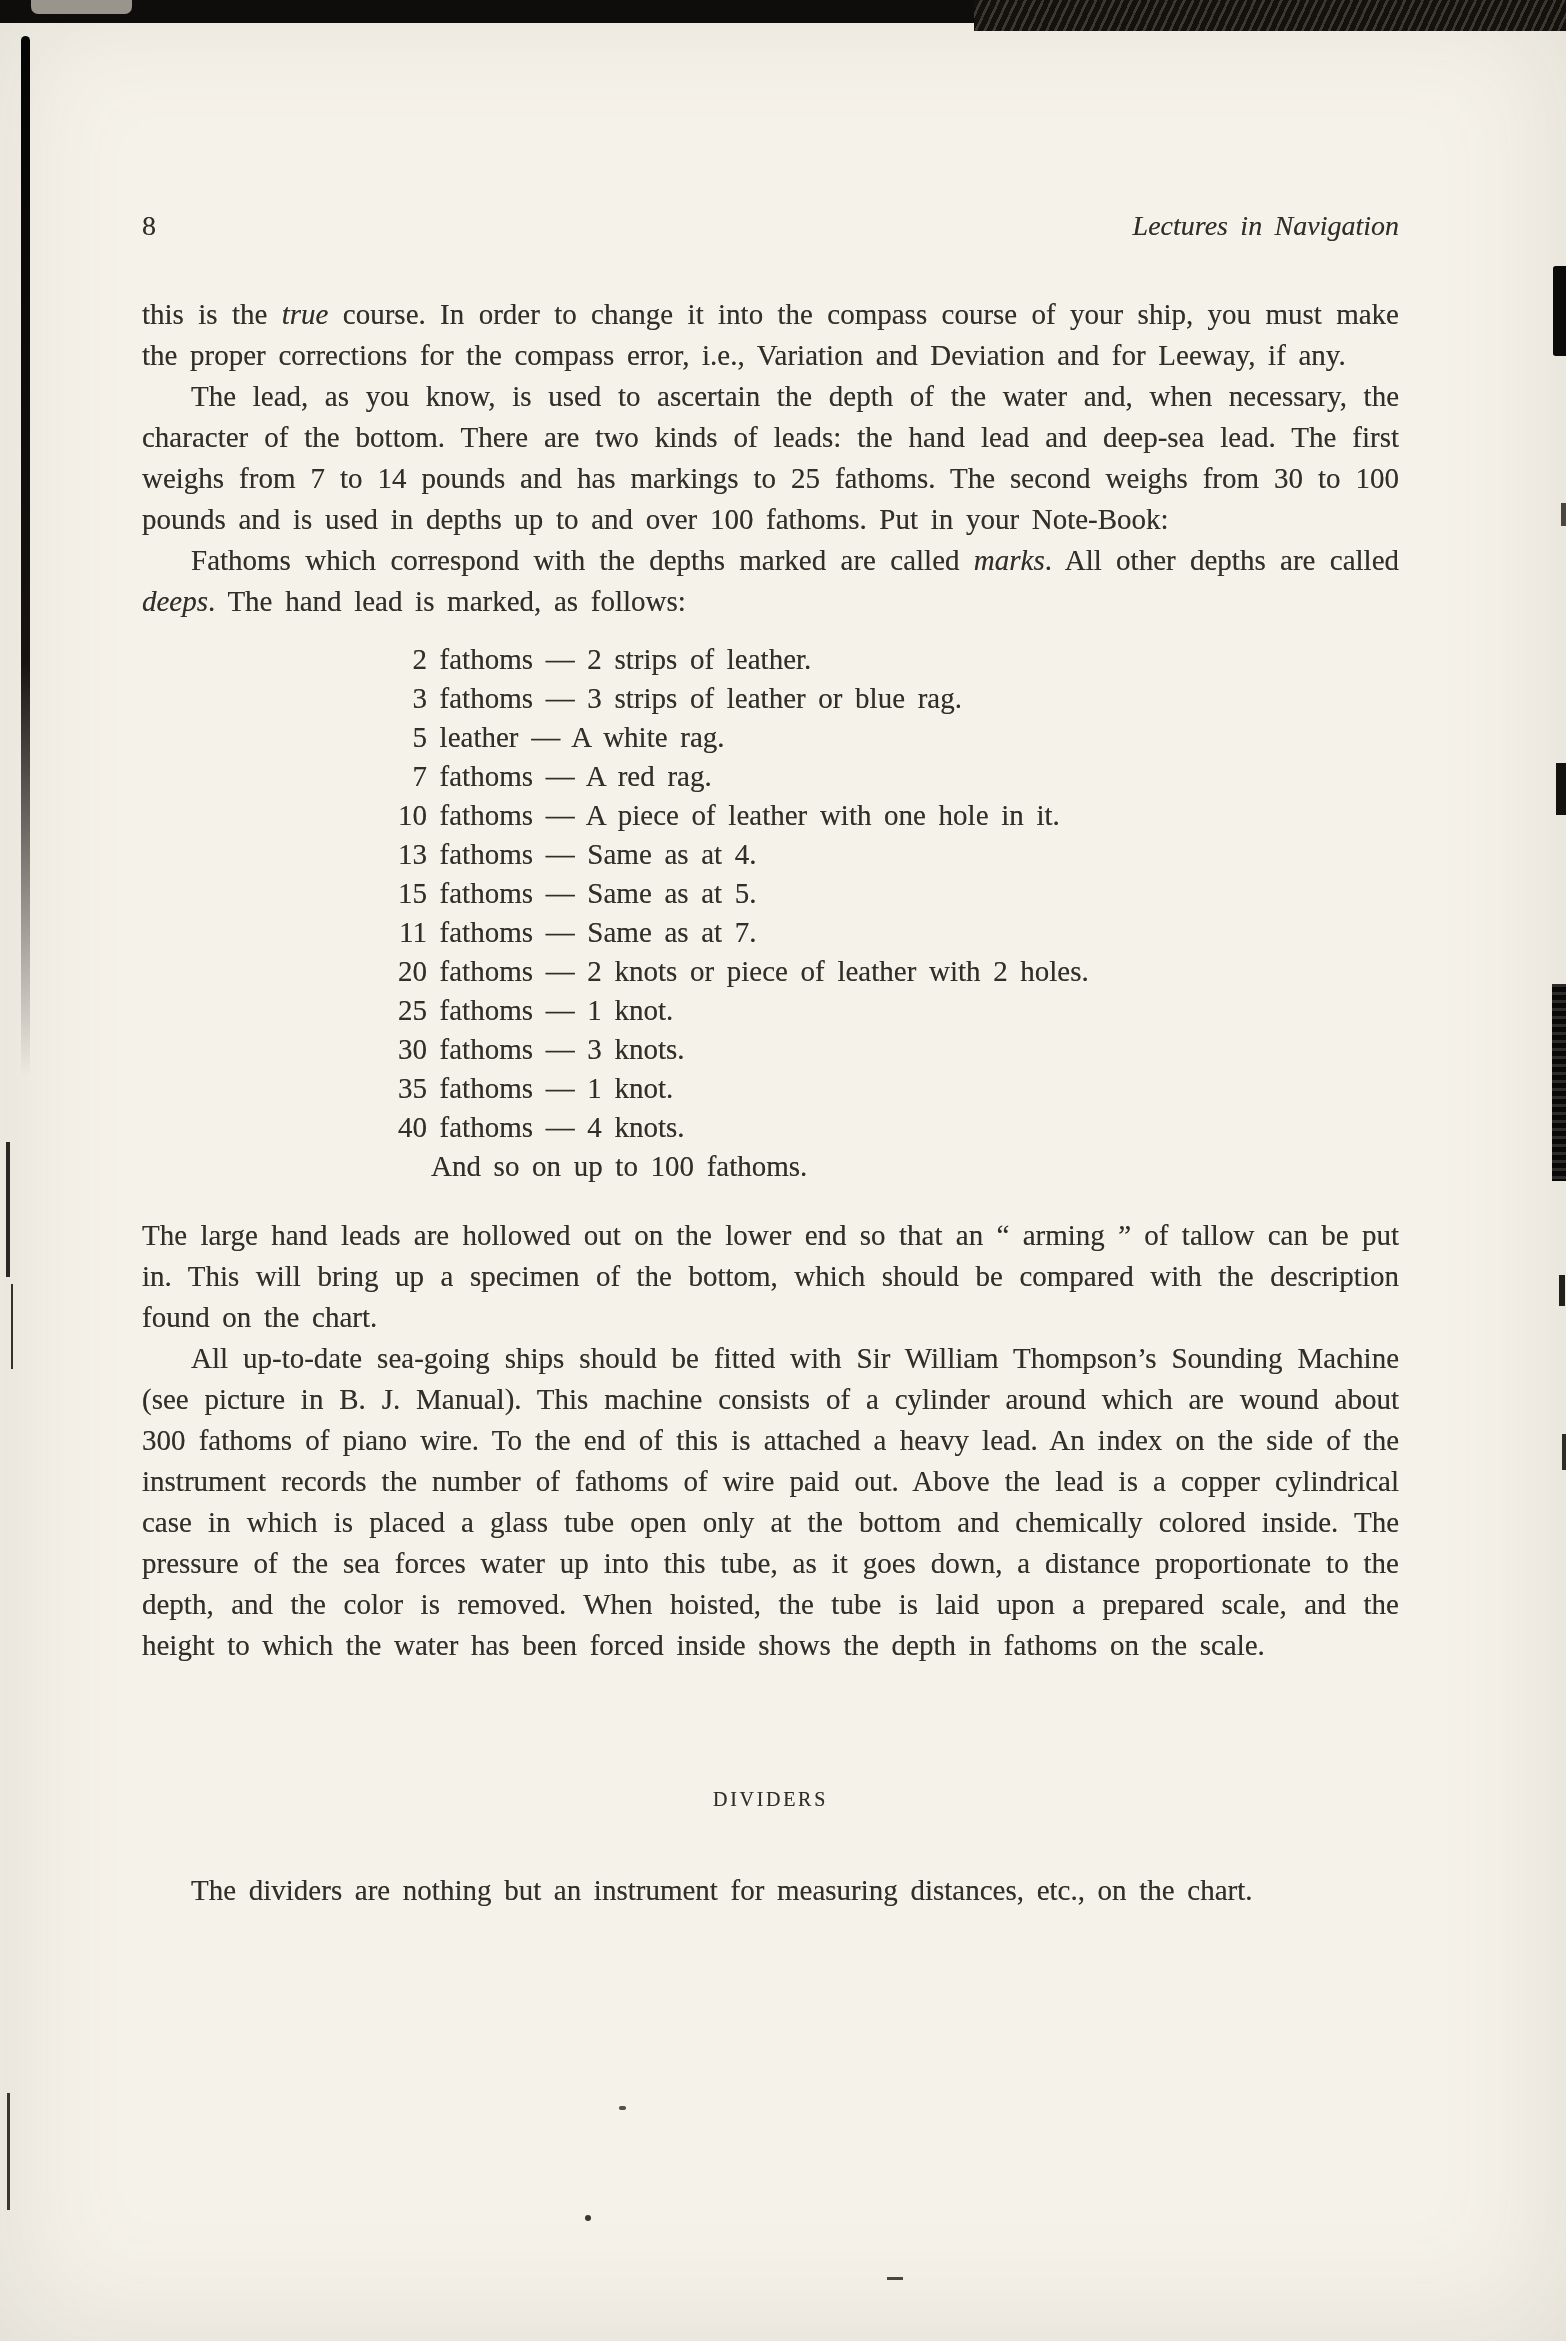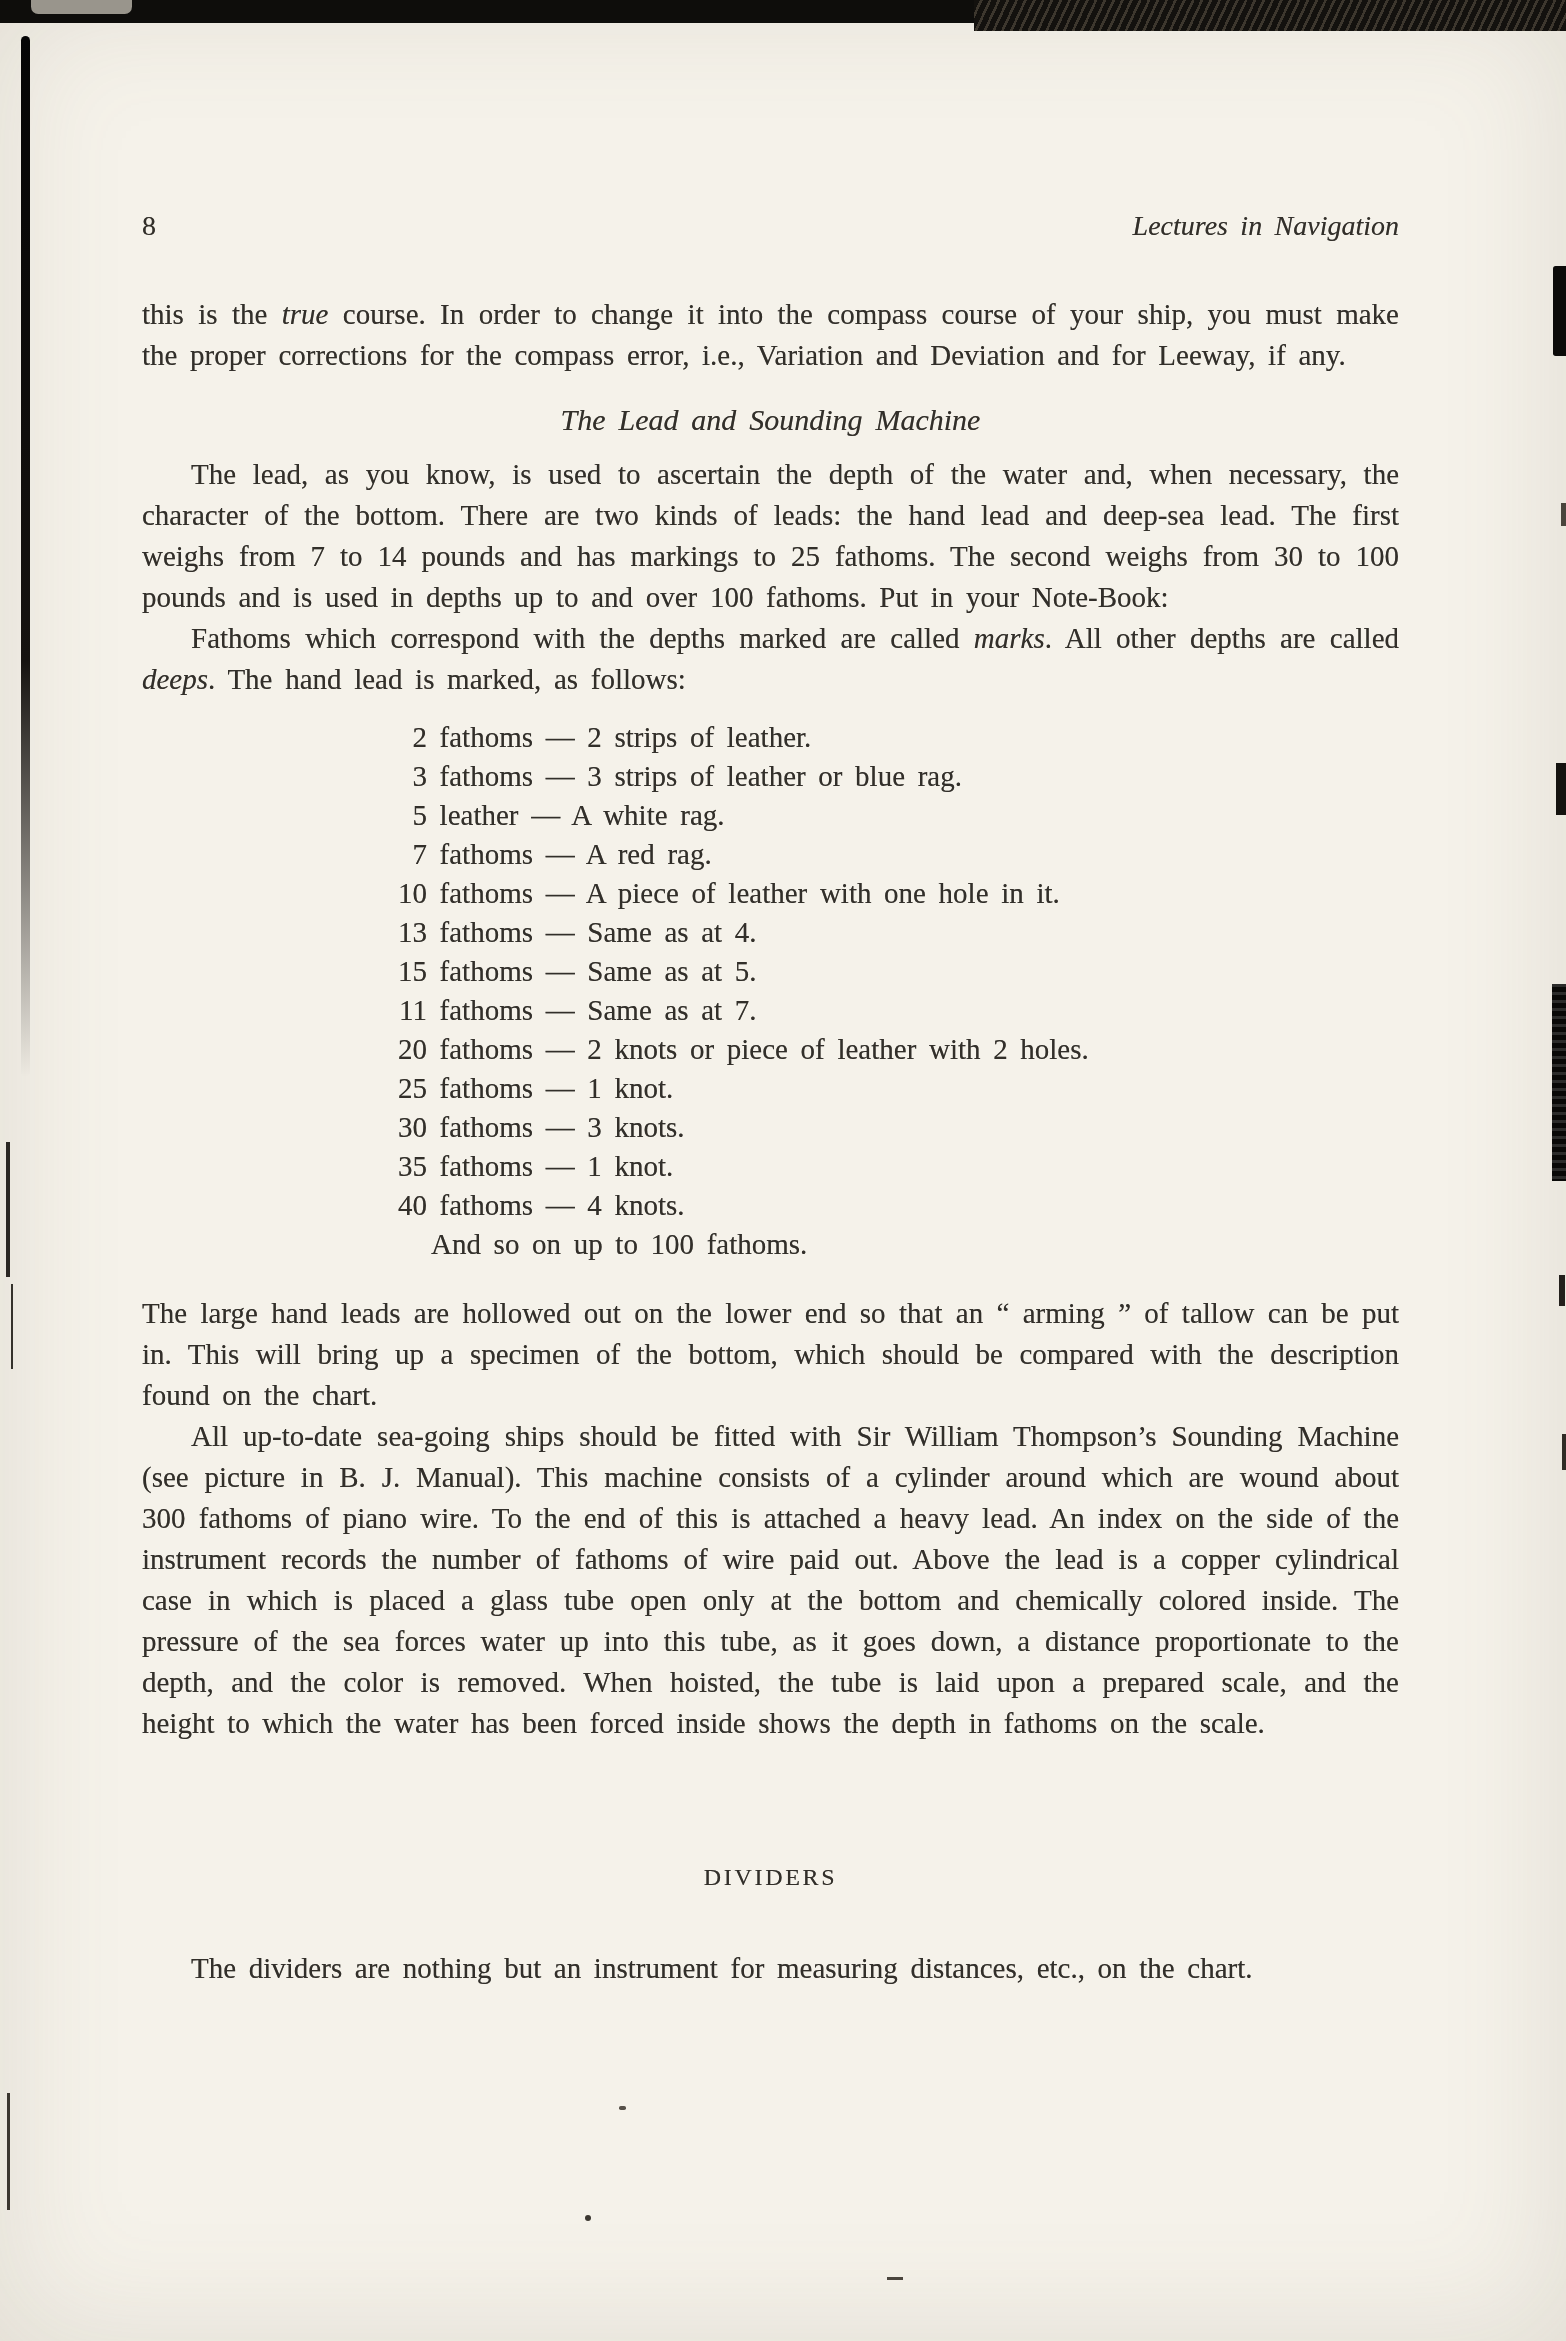--- a/index.html
+++ b/index.html
@@ -65,21 +65,21 @@
   .para.intro { margin-top: 48px; }
   .section-heading {
     margin: 23px 0 14.4px;
     text-align: center;
     font-weight: normal;
     font-size: 30px;
     font-style: italic;
   }
   .section-heading.caps {
     font-style: normal;
-    font-size: 24px;
+    font-size: 20px;
     letter-spacing: 2.7px;
     margin: 113px 0 50px;
     font-family: Liberation Serif, serif;
   }
   .lead-list { margin: 18px 0 25px 244px; line-height: 39px; }
   .lead-row { white-space: nowrap; }
   .lead-row .num { display: inline-block; width: 41px; margin-right: 12.6px; text-align: right; }
   .lead-footer { margin-top: 0; margin-left: 45px; }
   .p-hand-leads { margin-top: 29px; }
 </style>
@@ -106,21 +106,20 @@
 
   <main class="content">
 
     <header class="page-header">
       <span class="page-number">8</span>
       <span class="running-title">Lectures in Navigation</span>
     </header>
 
     <p class="para intro"><span>this is the </span><i>true</i><span> course.  In order to change it into the compass course of your ship, you must make the proper corrections for the compass error, i.e., Variation and Deviation and for Leeway, if any.</span></p>
 
-    <h2 class="section-heading">The Lead and Sounding Machine</h2>
 
     <p class="para indent">The lead, as you know, is used to ascertain the depth of the water and, when necessary, the character of the bottom.  There are two kinds of leads: the hand lead and deep-sea lead.  The first weighs from 7 to 14 pounds and has markings to 25 fathoms.  The second weighs from 30 to 100 pounds and is used in depths up to and over 100 fathoms.  Put in your Note-Book:</p>
 
     <p class="para indent"><span>Fathoms which correspond with the depths marked are called </span><i>marks</i><span>.  All other depths are called </span><i>deeps</i><span>.  The hand lead is marked, as follows:</span></p>
 
     <div class="lead-list">
       <div class="lead-row"><span class="num">2</span><span>fathoms — 2 strips of leather.</span></div>
       <div class="lead-row"><span class="num">3</span><span>fathoms — 3 strips of leather or blue rag.</span></div>
       <div class="lead-row"><span class="num">5</span><span>leather — A white rag.</span></div>
       <div class="lead-row"><span class="num">7</span><span>fathoms — A red rag.</span></div>

